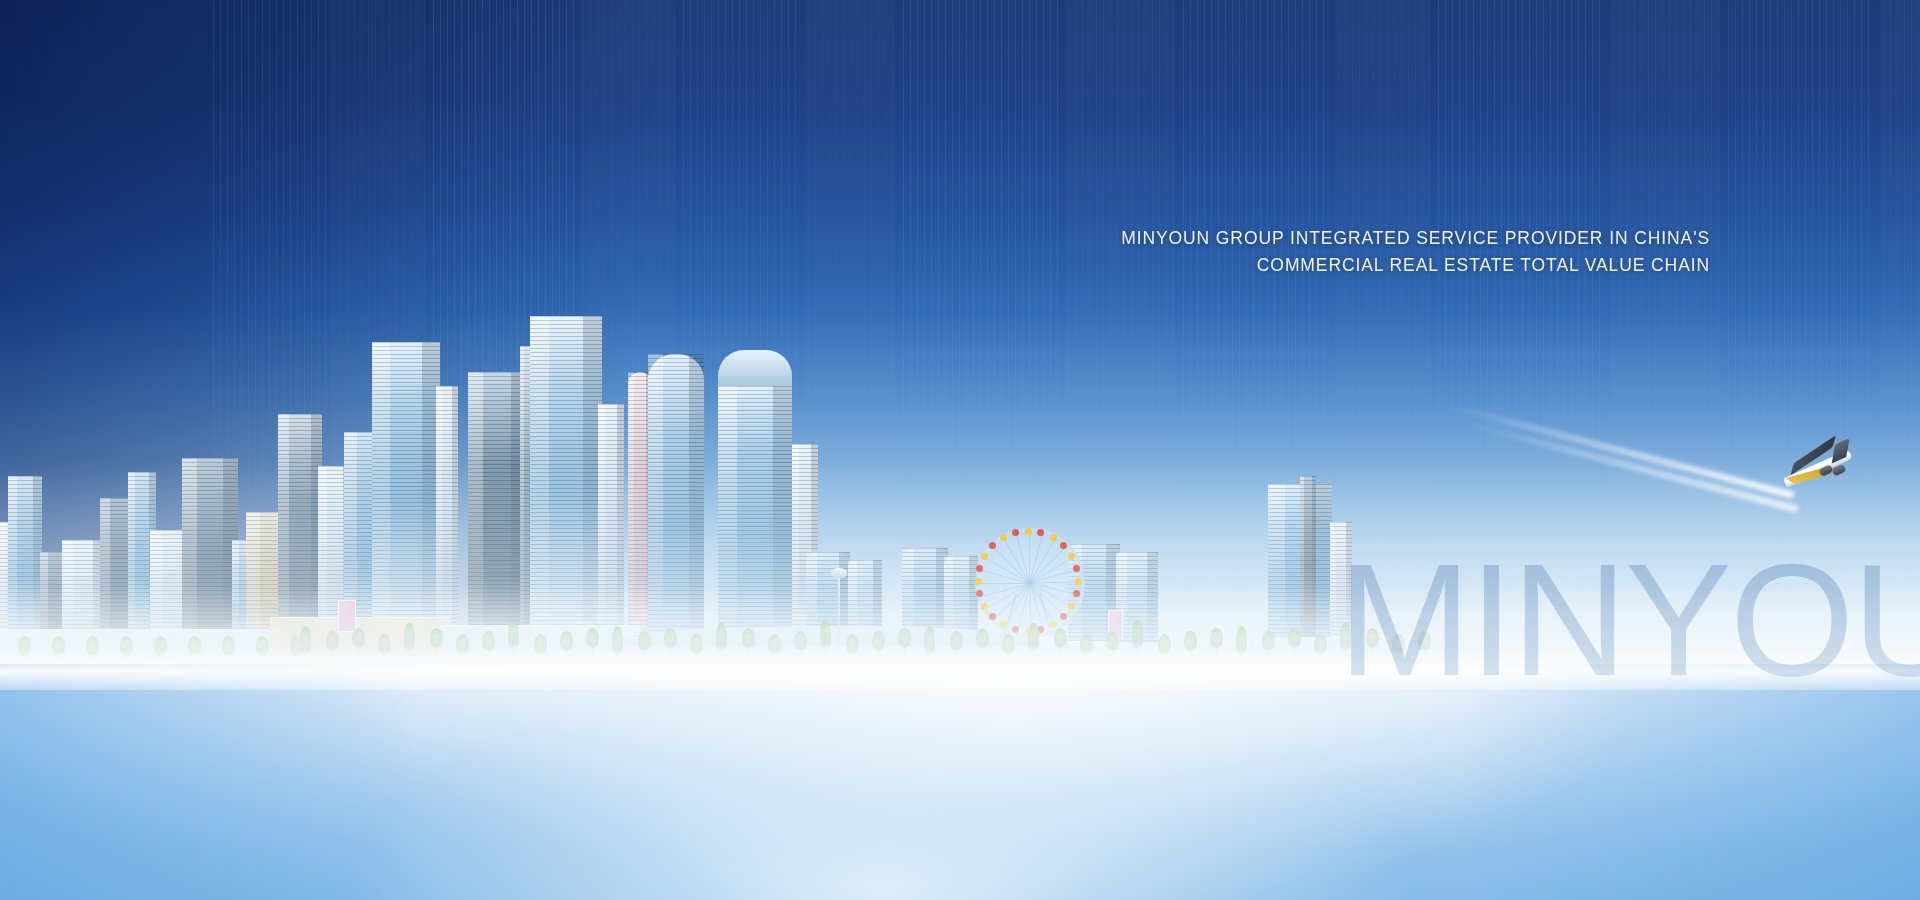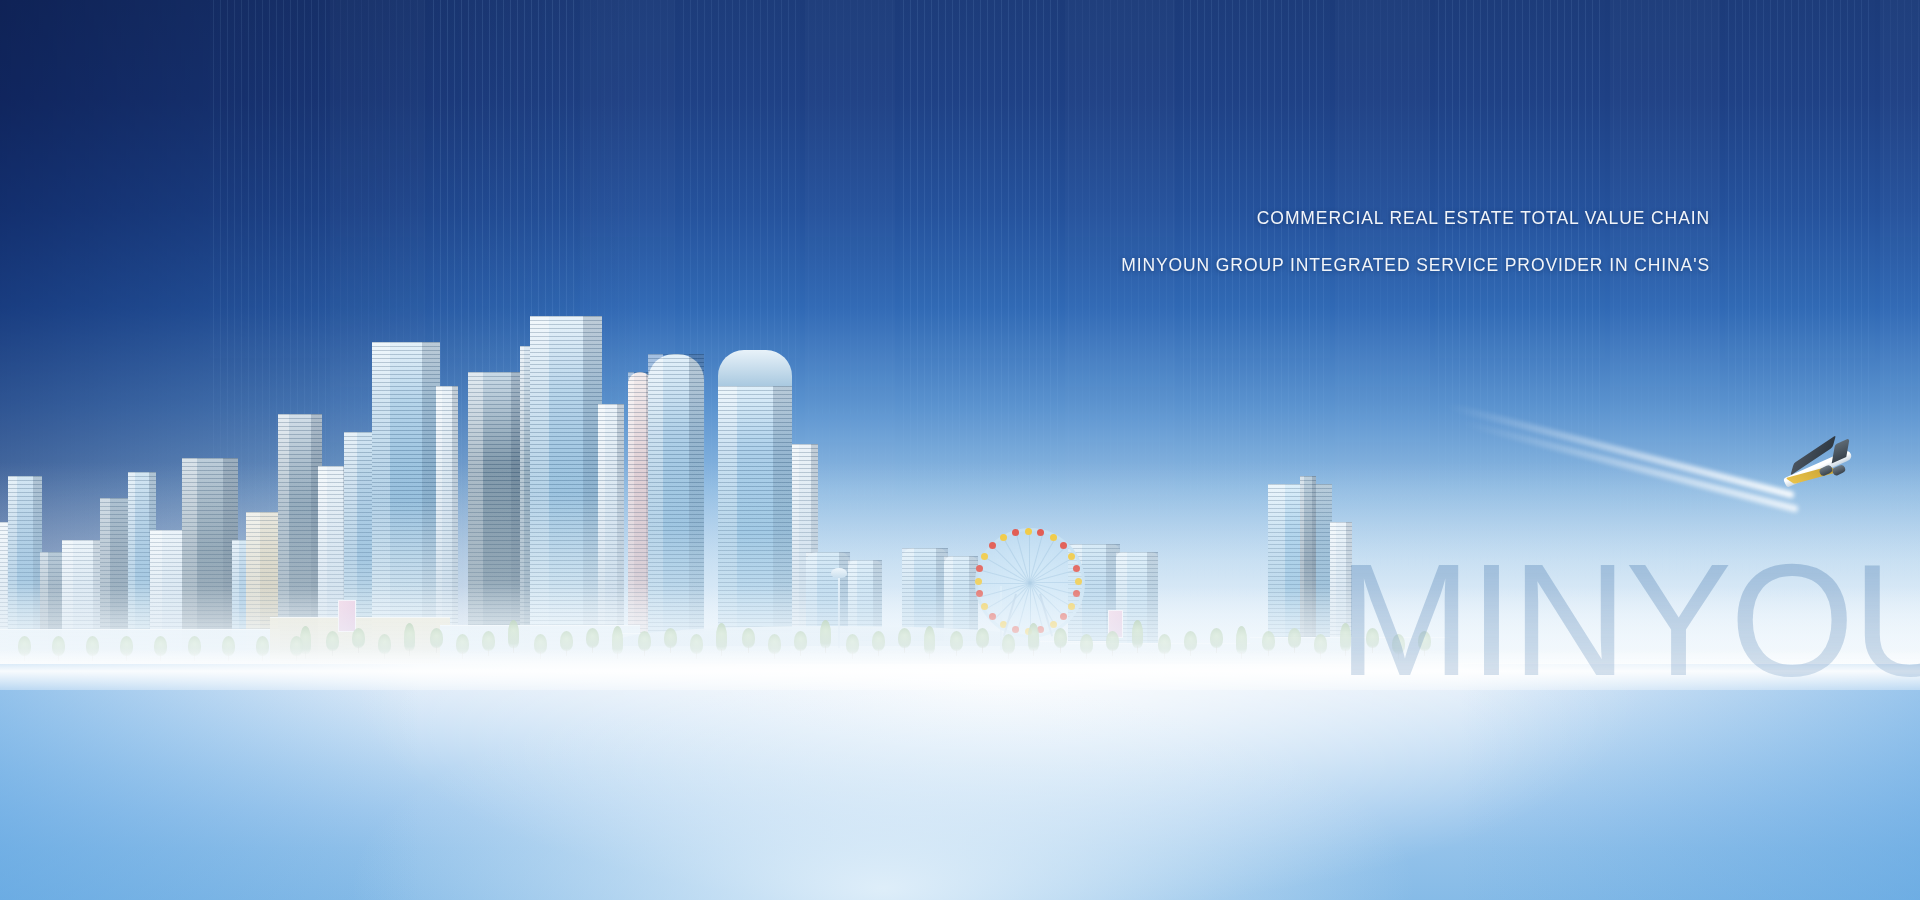--- a/index.html
+++ b/index.html
@@ -921,17 +921,17 @@
       <div class="fuselage"></div>
       <div class="wing-main"></div>
       <div class="wing-low"></div>
       <div class="tail-f"></div>
       <div class="engine" style="left:44px; top:30px;"></div>
       <div class="engine" style="left:56px; top:35px;"></div>
     </div>
   </div>
 
   <div class="text-block">
+    <p class="subline sub-1">MINYOUN GROUP INTEGRATED SERVICE PROVIDER IN CHINA'S</p>
     <p class="subline">COMMERCIAL REAL ESTATE TOTAL VALUE CHAIN</p>
-    <p class="subline sub-1">MINYOUN GROUP INTEGRATED SERVICE PROVIDER IN CHINA'S</p>
   </div>
 
 </div>
 
 </body></html>

